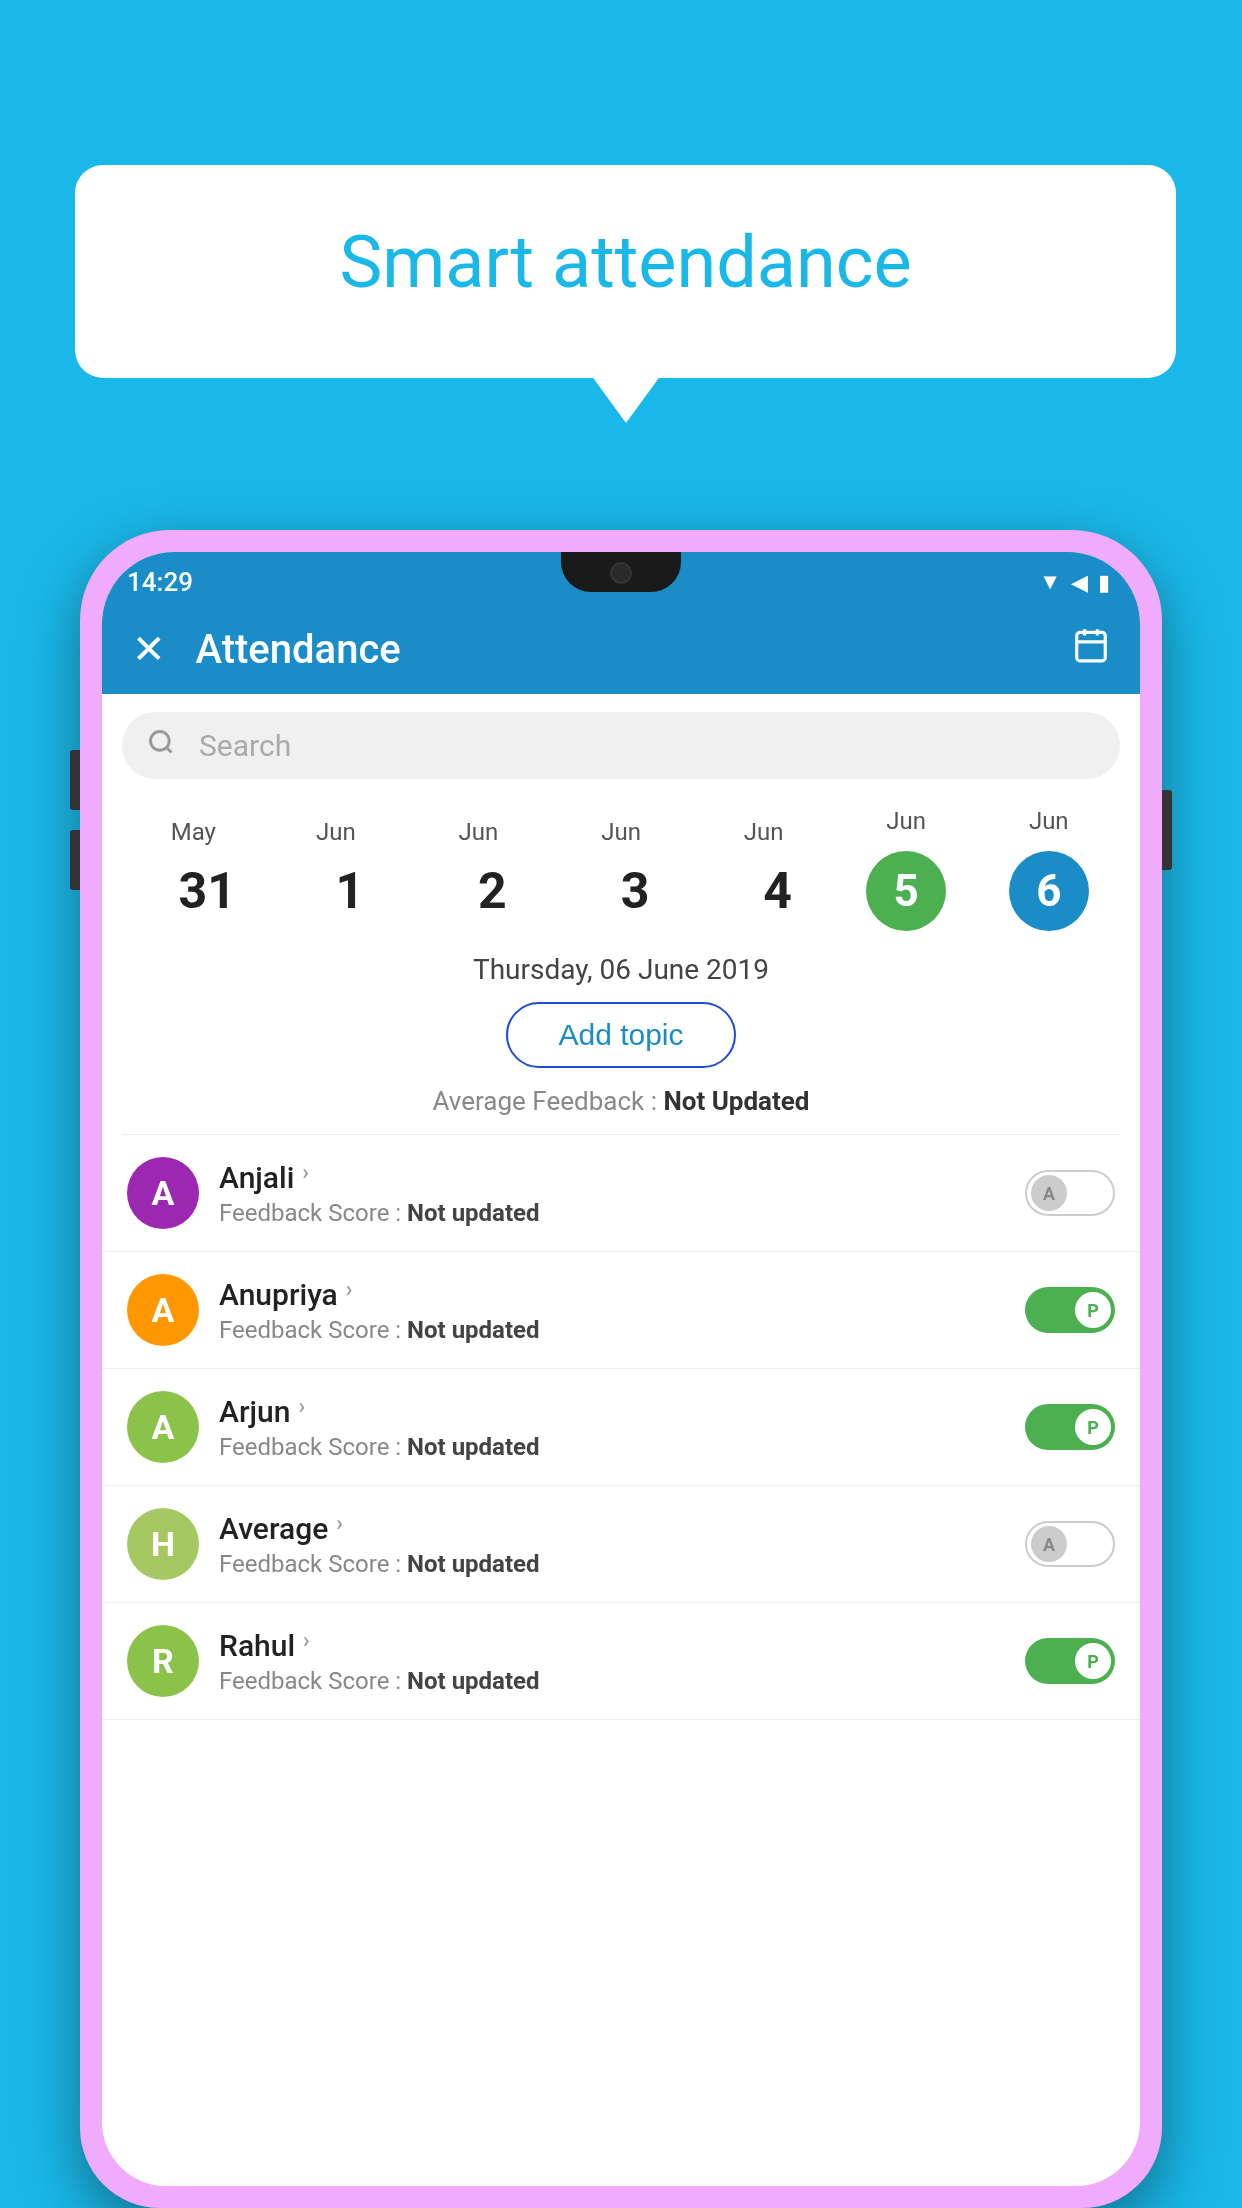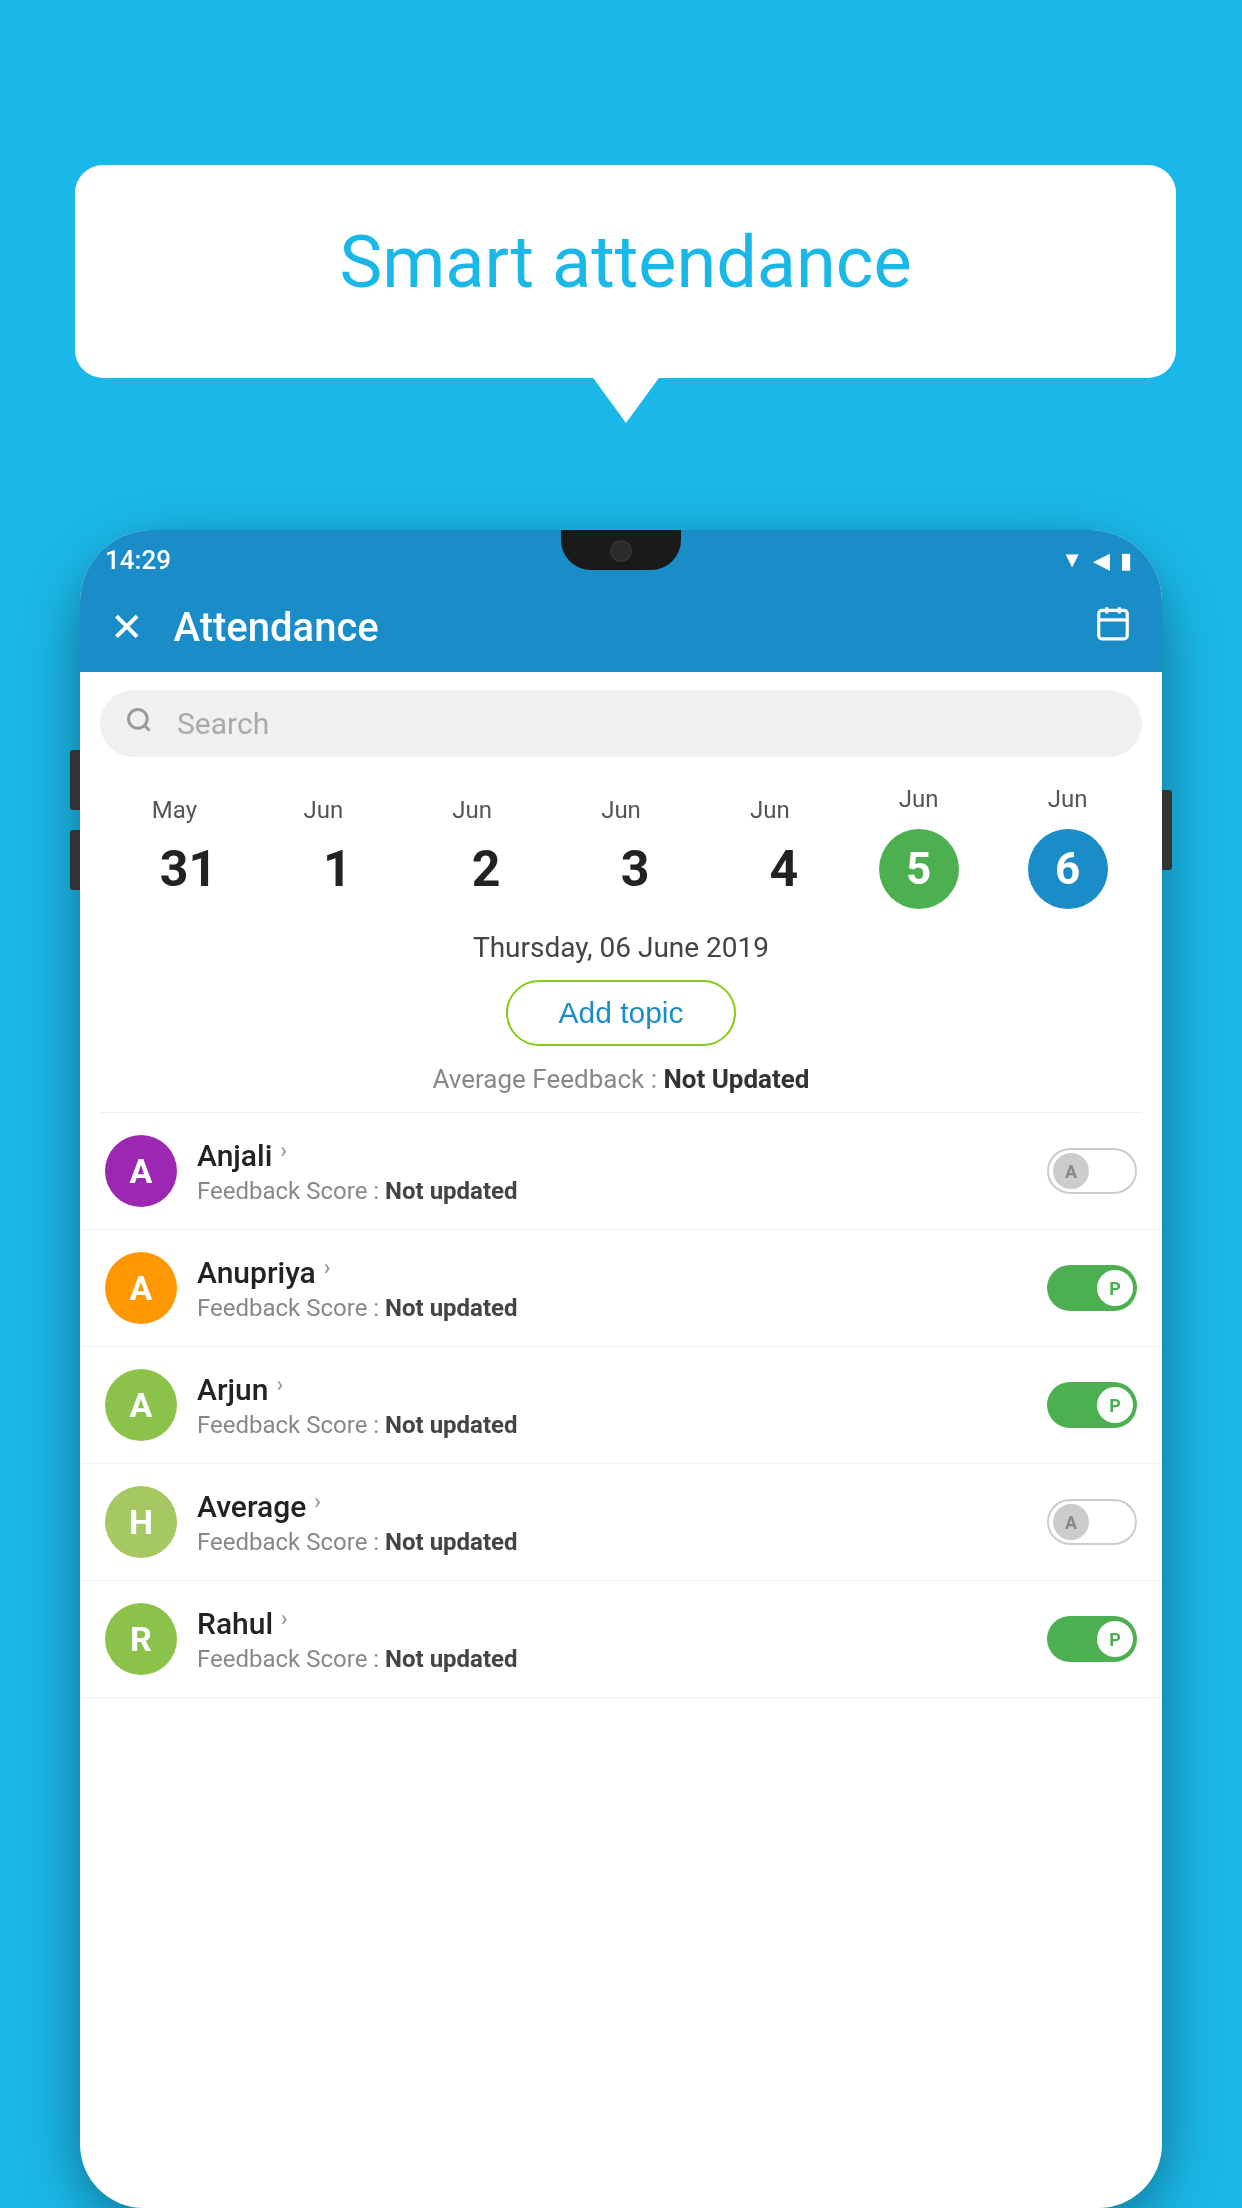--- a/index.html
+++ b/index.html
@@ -52,20 +52,21 @@
 
     
     .phone-frame {
       position: absolute;
       top: 530px;
       left: 80px;
       right: 80px;
       bottom: 0px;
       background: #f0abfc;
       border-radius: 90px 90px 80px 80px;
+      padding: 22px;
       box-shadow: 0 20px 60px rgba(0,0,0,0.4);
     }
     .phone-inner {
       width: 100%;
       height: 100%;
       background: white;
       border-radius: 72px 72px 64px 64px;
       overflow: hidden;
       position: relative;
     }
@@ -220,21 +221,21 @@
       text-align: center;
       font-size: 28px;
       color: #444;
       margin: 12px 0 16px 0;
     }
 
     
     .add-topic-btn {
       display: block;
       margin: 0 auto 18px auto;
-      border: 2px solid #84cc16;
+      border: 2px solid #1d4ed8;
       border-radius: 40px;
       padding: 14px 50px;
       background: white;
       color: #1a8cc7;
       font-size: 30px;
       cursor: pointer;
       width: fit-content;
     }
 
     

